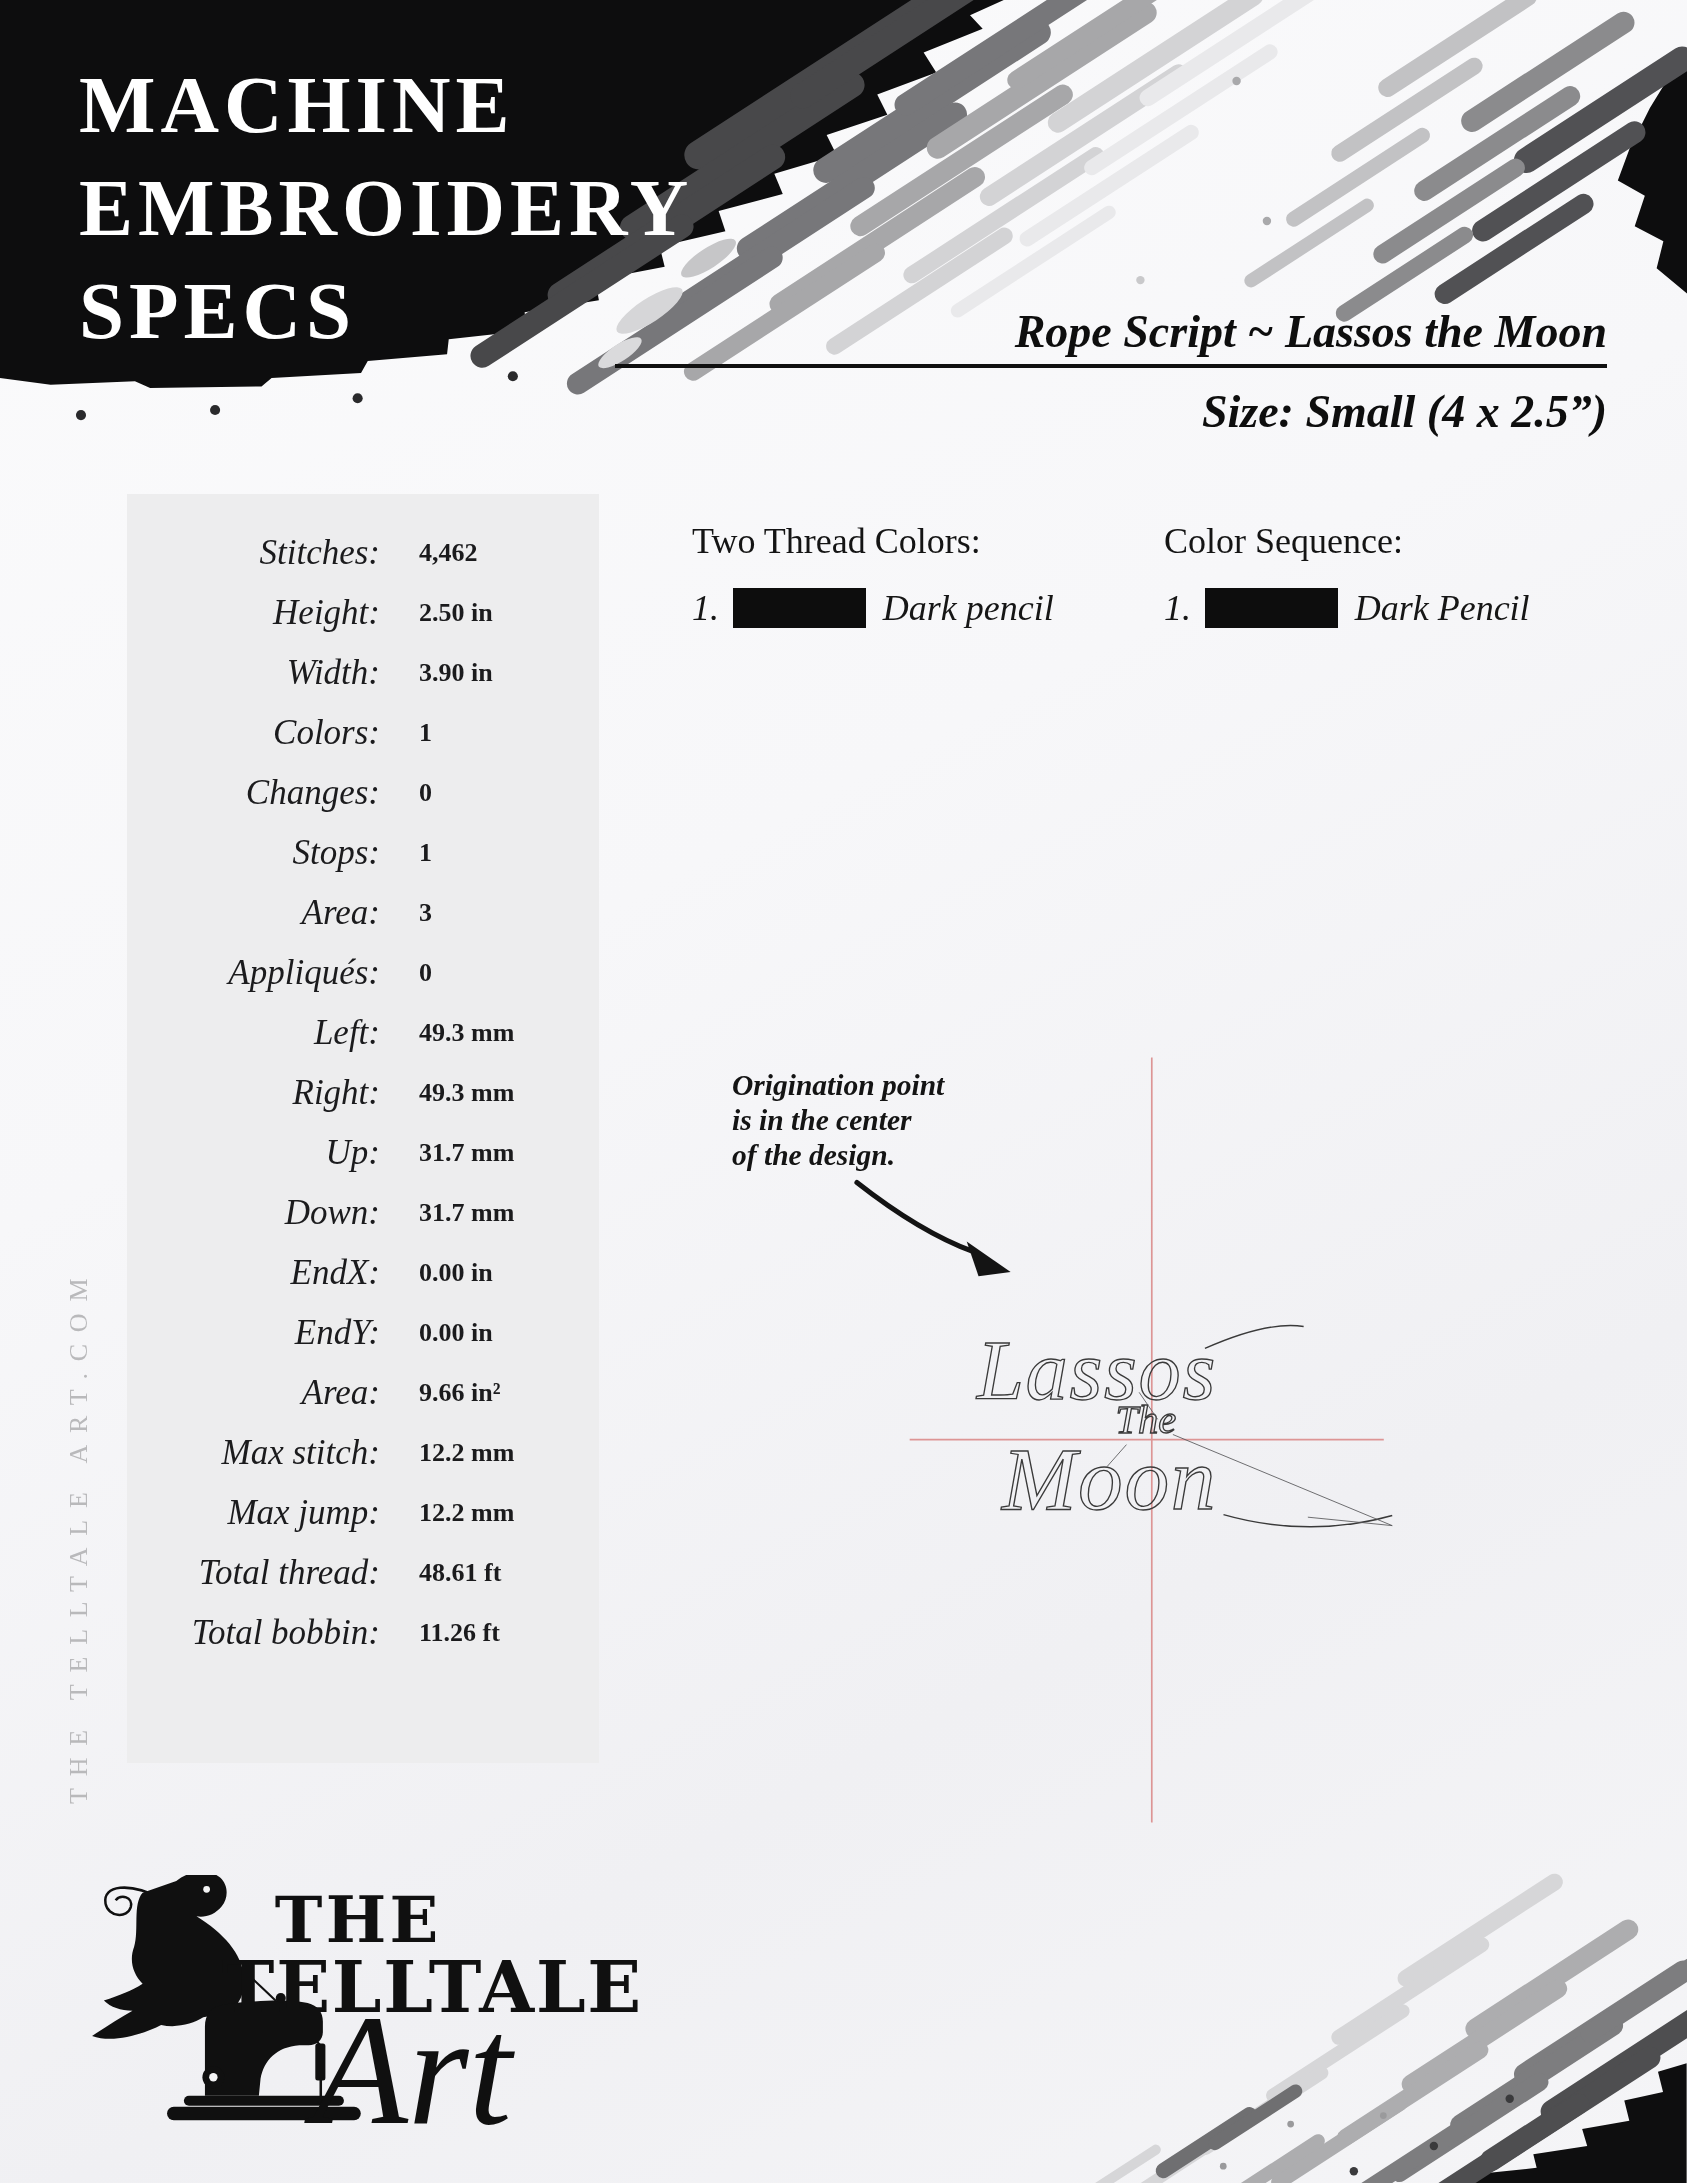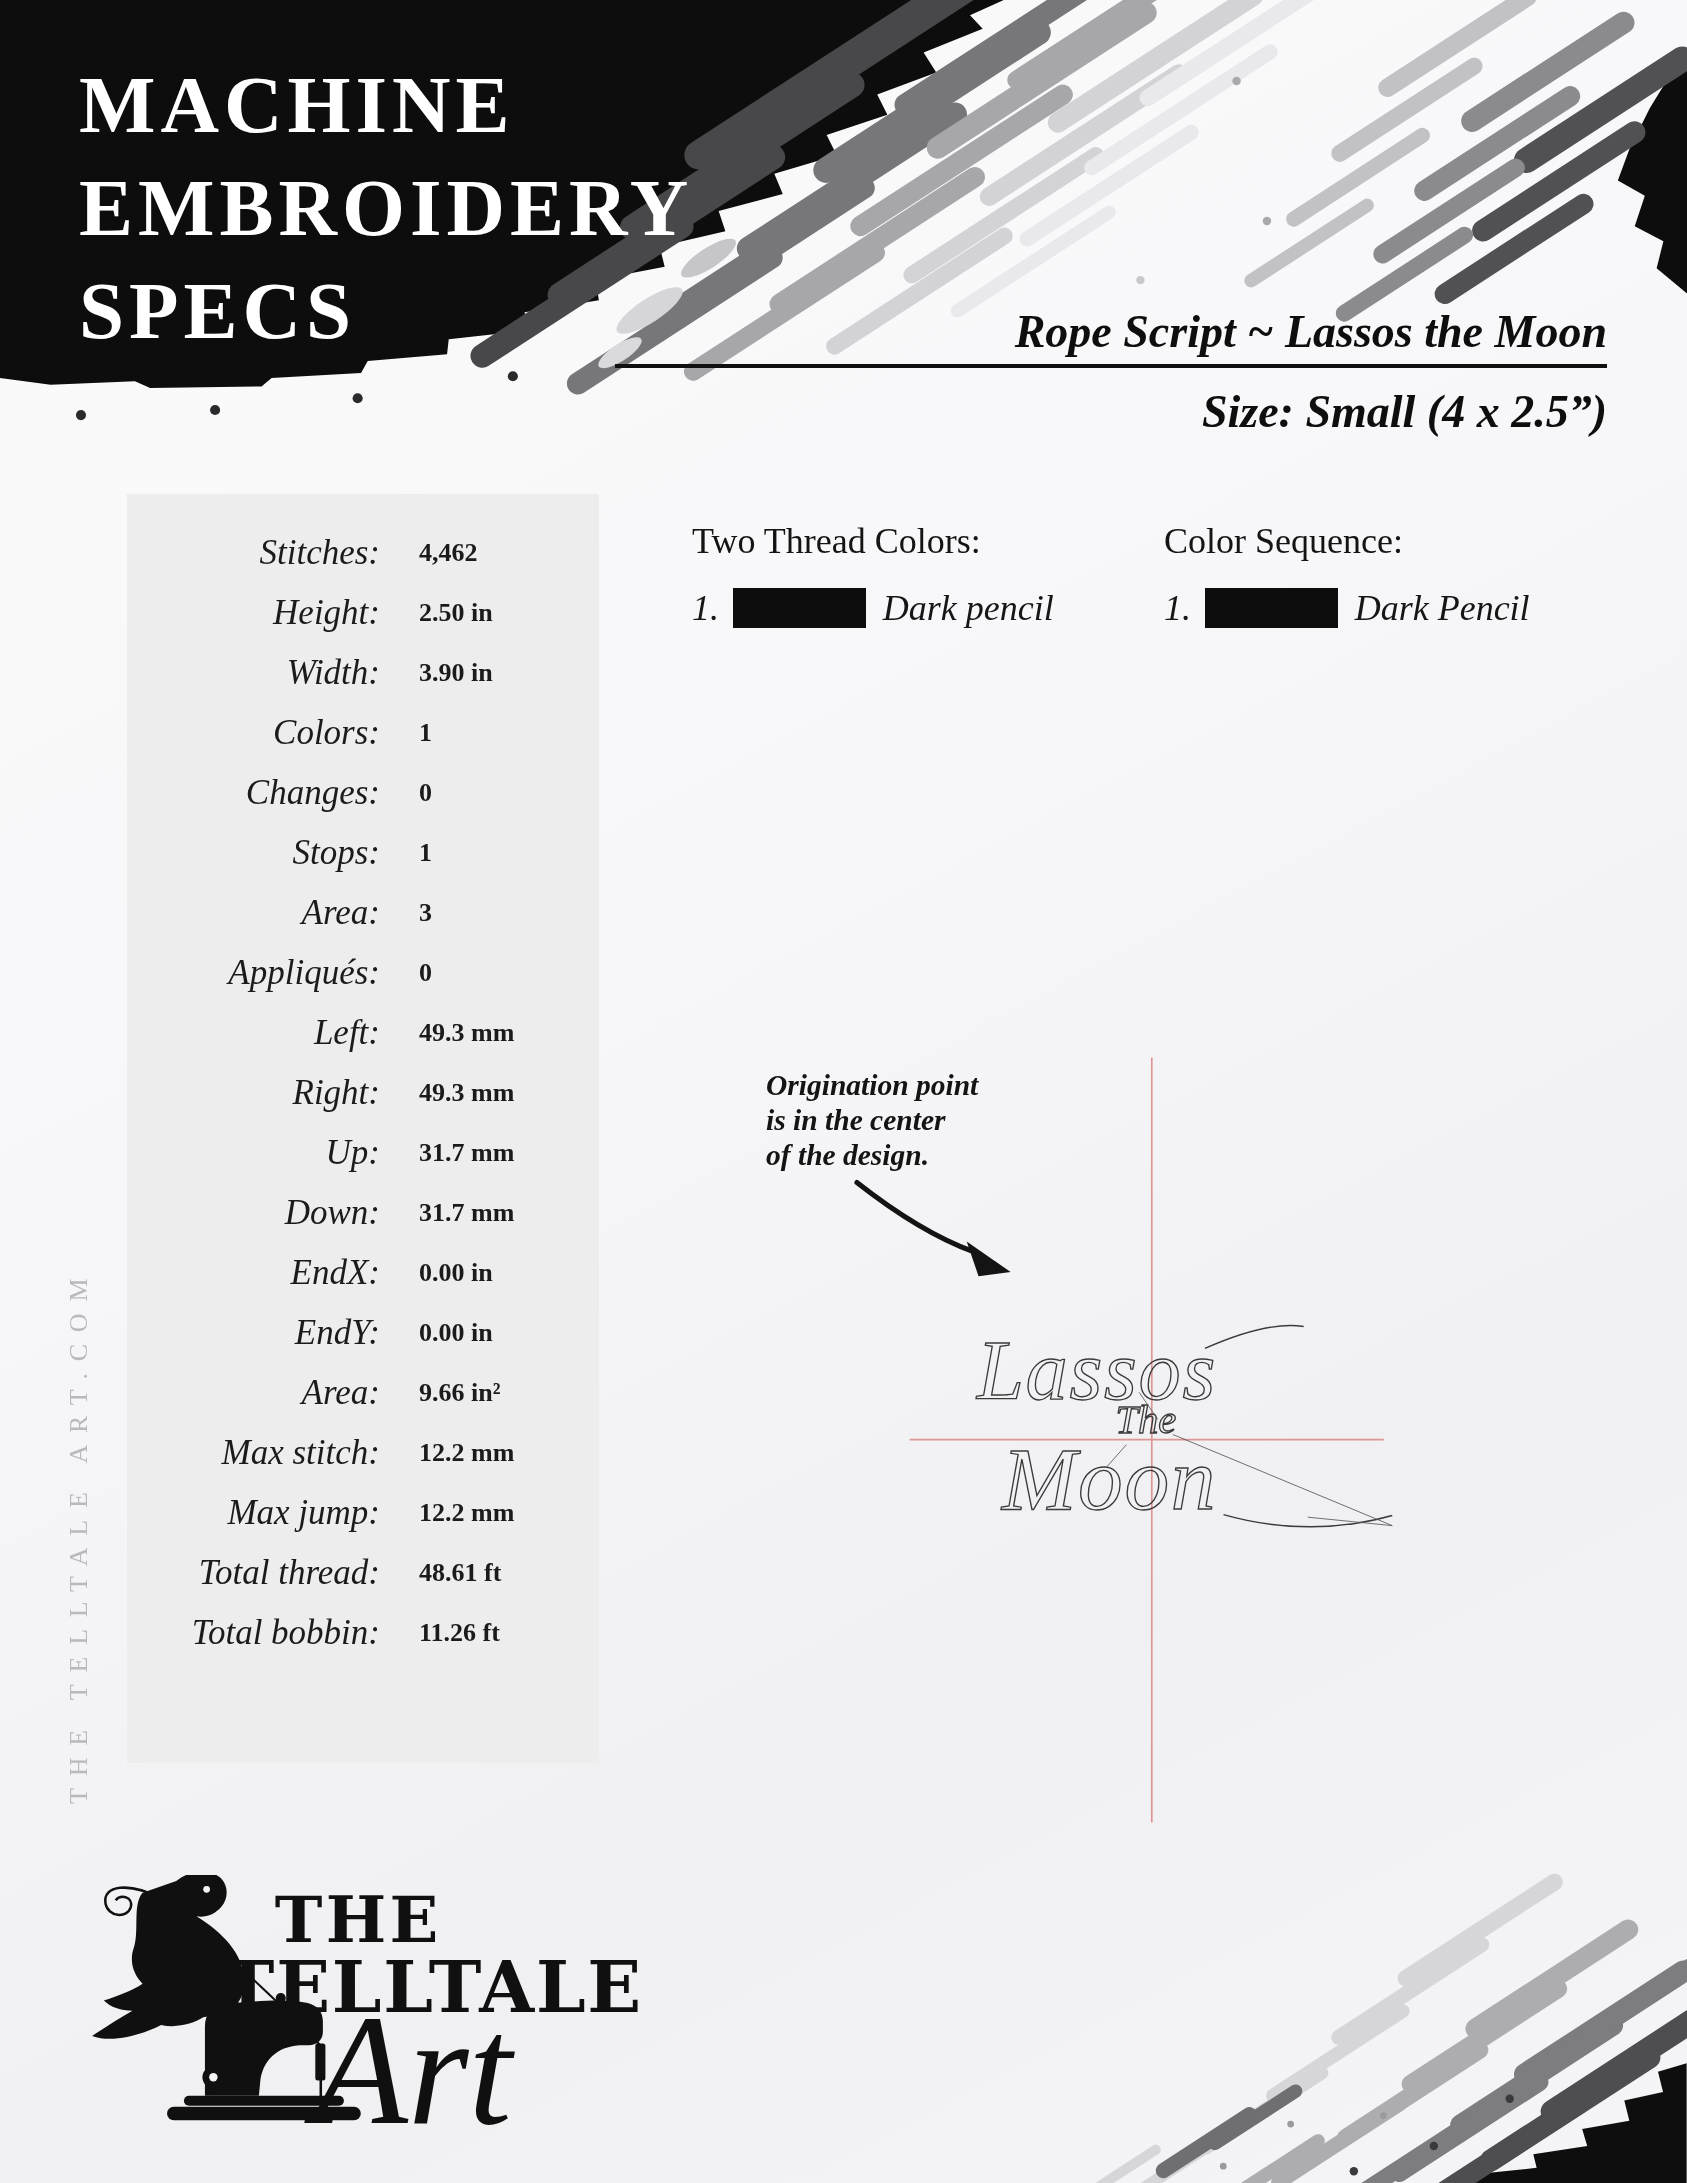--- a/index.html
+++ b/index.html
@@ -35,21 +35,21 @@
   .color-section{top:520px;}
   #thread-colors{left:692px;}
   #color-sequence{left:1164px;}
   .color-heading{font-size:36px;color:#141414;white-space:nowrap;}
   .color-row{margin-top:25px;display:flex;align-items:center;}
   .color-index{font-style:italic;font-size:36px;width:34px;flex:none;}
   .swatch{width:133px;height:40px;background:#0d0d0d;margin:0 17px 0 6.7px;flex:none;}
   .color-name{font-style:italic;font-size:36px;white-space:nowrap;}
 
   
-  .orig-note{left:766px;top:1068px;font-weight:700;font-style:italic;font-size:29.5px;line-height:35px;color:#141414;}
+  .orig-note{left:732px;top:1068px;font-weight:700;font-style:italic;font-size:29.5px;line-height:35px;color:#141414;}
   #orig-arrow{left:845px;top:1174px;}
 
   
   #design-preview{left:886px;top:1038px;}
   .rope-word{fill:none;stroke:#3a3a3a;stroke-width:1.6px;
     font-family:"Liberation Serif",serif;font-style:italic;}
 
   
   .watermark{
     left:64px;top:1804px;transform:rotate(-90deg);transform-origin:0 0;

